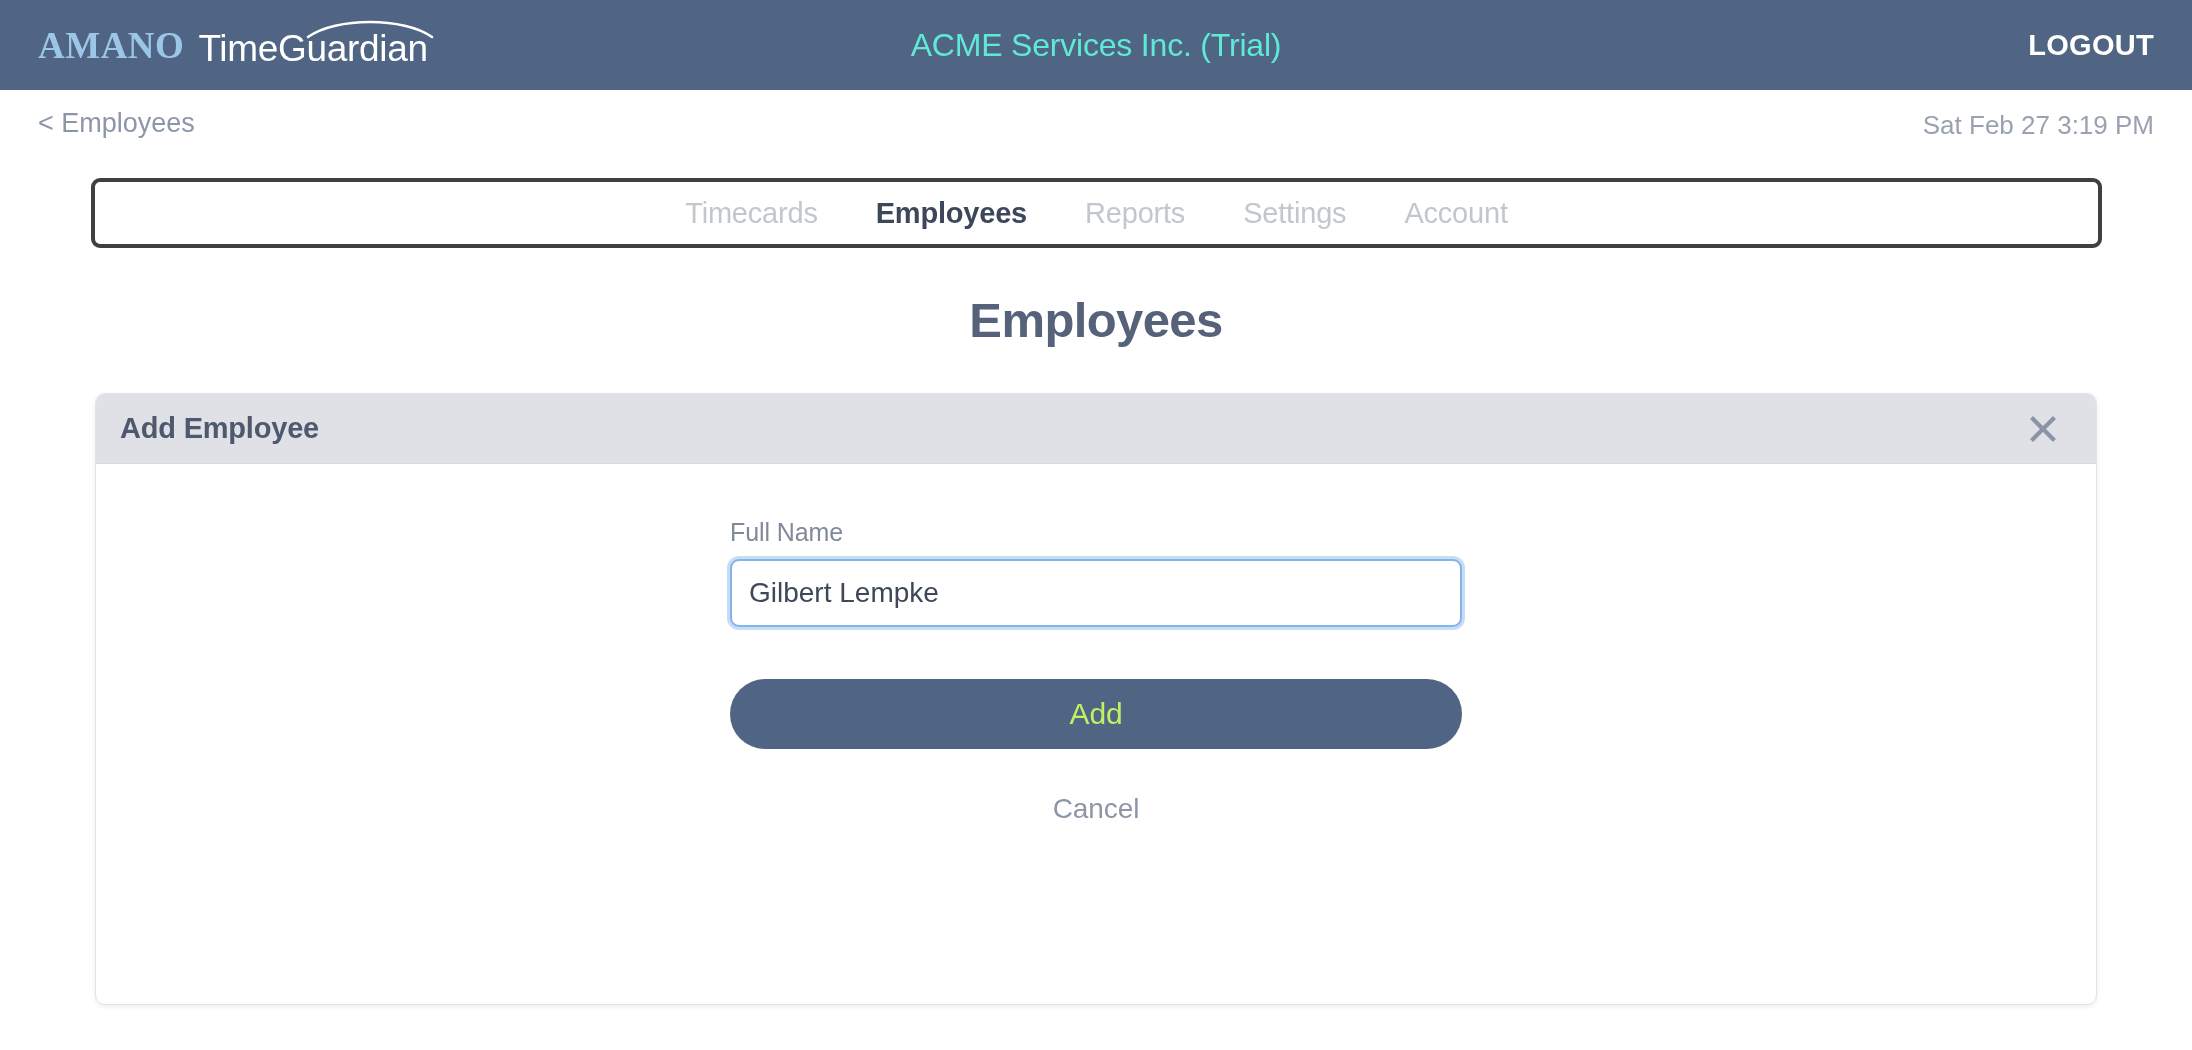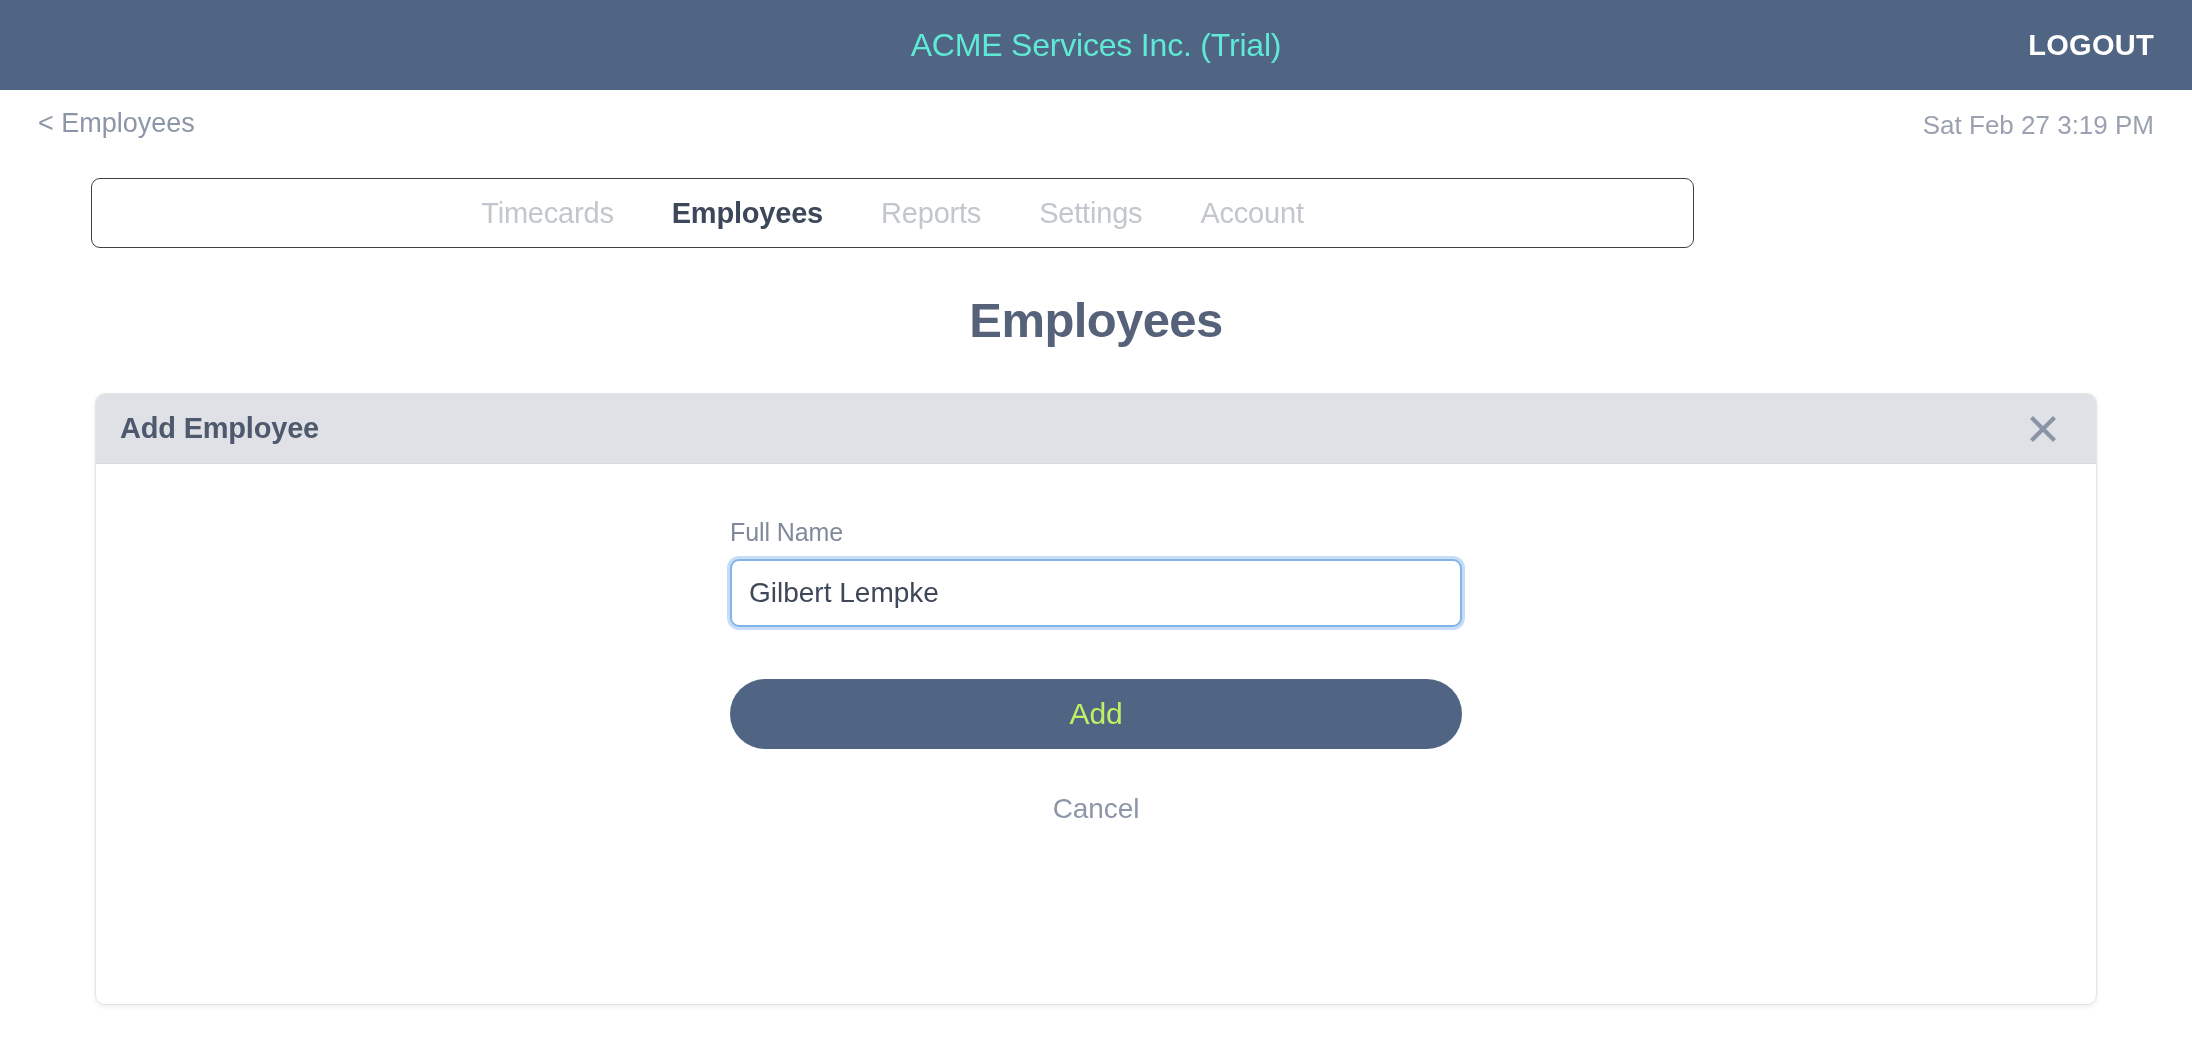--- a/index.html
+++ b/index.html
@@ -97,23 +97,23 @@
     top: 20px;
     font-size: 26px;
     color: #9aa2b1;
   }
 
   
   .navbox {
     position: absolute;
     left: 91px;
     top: 178px;
-    width: 1603px;
+    width: 2011px;
     height: 70px;
-    border: 1px solid #404040;
+    border: 4px solid #404040;
     border-radius: 9px;
     background: #ffffff;
     display: flex;
     align-items: center;
     justify-content: center;
     gap: 46px;
   }
   .navtab {
     font-size: 29px;
     color: #c2c6cd;
@@ -230,20 +230,29 @@
     color: #8d96a8;
     cursor: pointer;
     letter-spacing: -0.1px;
   }
 </style>
 </head>
 <body>
 
 <div class="topbar">
 
+  <div class="brand">
+    <span class="brand-amano">AMANO</span>
+    <span class="brand-tg-wrap">
+      <svg class="brand-arc" viewBox="0 0 128 22">
+        <path d="M2 20 C 30 0, 98 0, 126 20" fill="none" stroke="#ffffff" stroke-width="2.6" stroke-linecap="round"></path>
+      </svg>
+      <span class="brand-tg">TimeGuardian</span>
+    </span>
+  </div>
 
   <div class="company-title">ACME Services Inc. (Trial)</div>
 
   <div class="logout">LOGOUT</div>
 </div>
 
 <div class="subrow">
   <div class="back-link">&lt; Employees</div>
   <div class="clock">Sat Feb 27 3:19 PM</div>
 </div>

